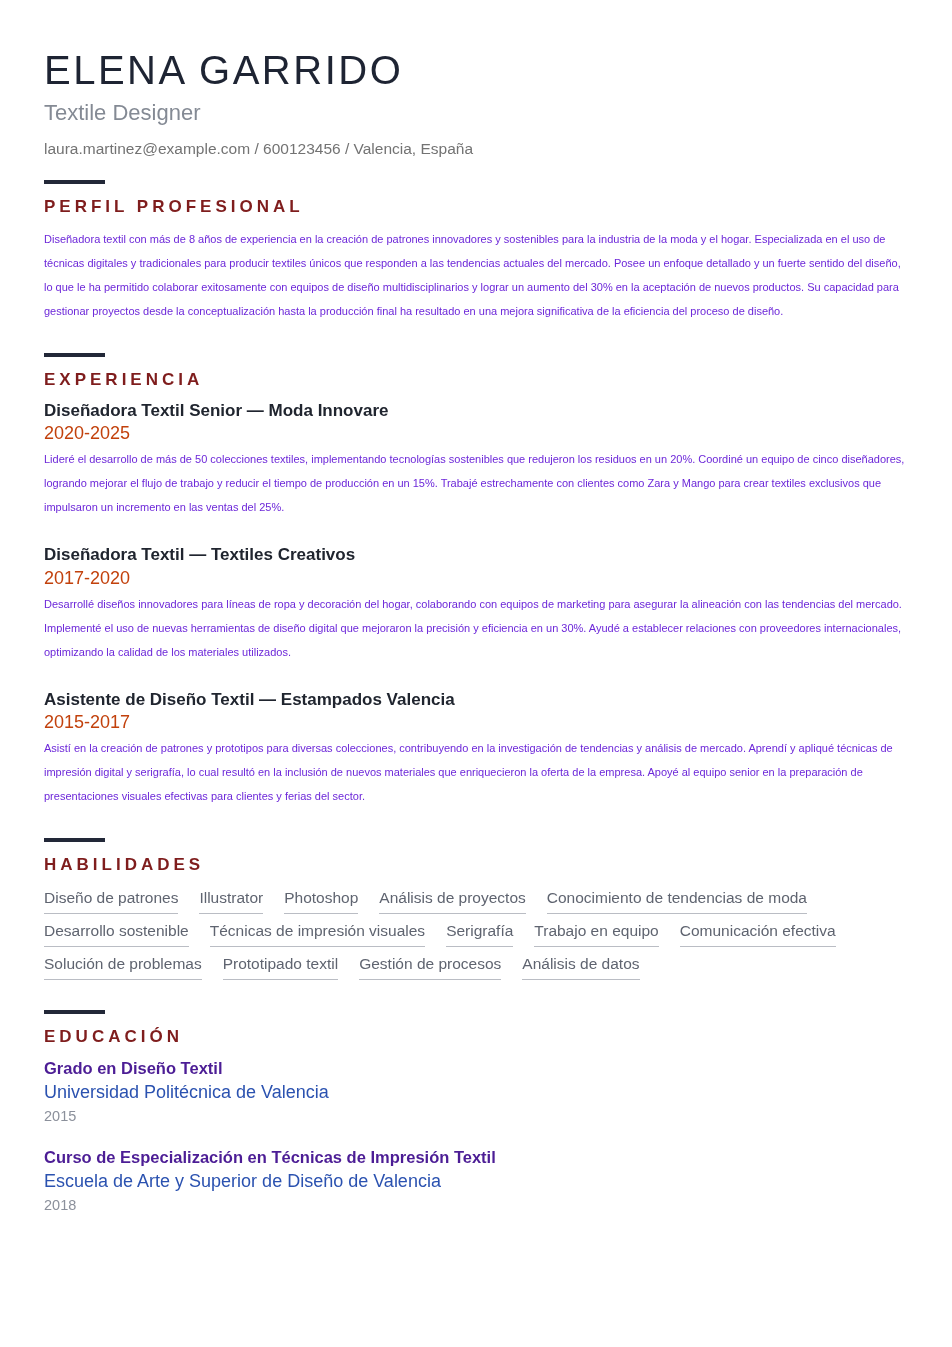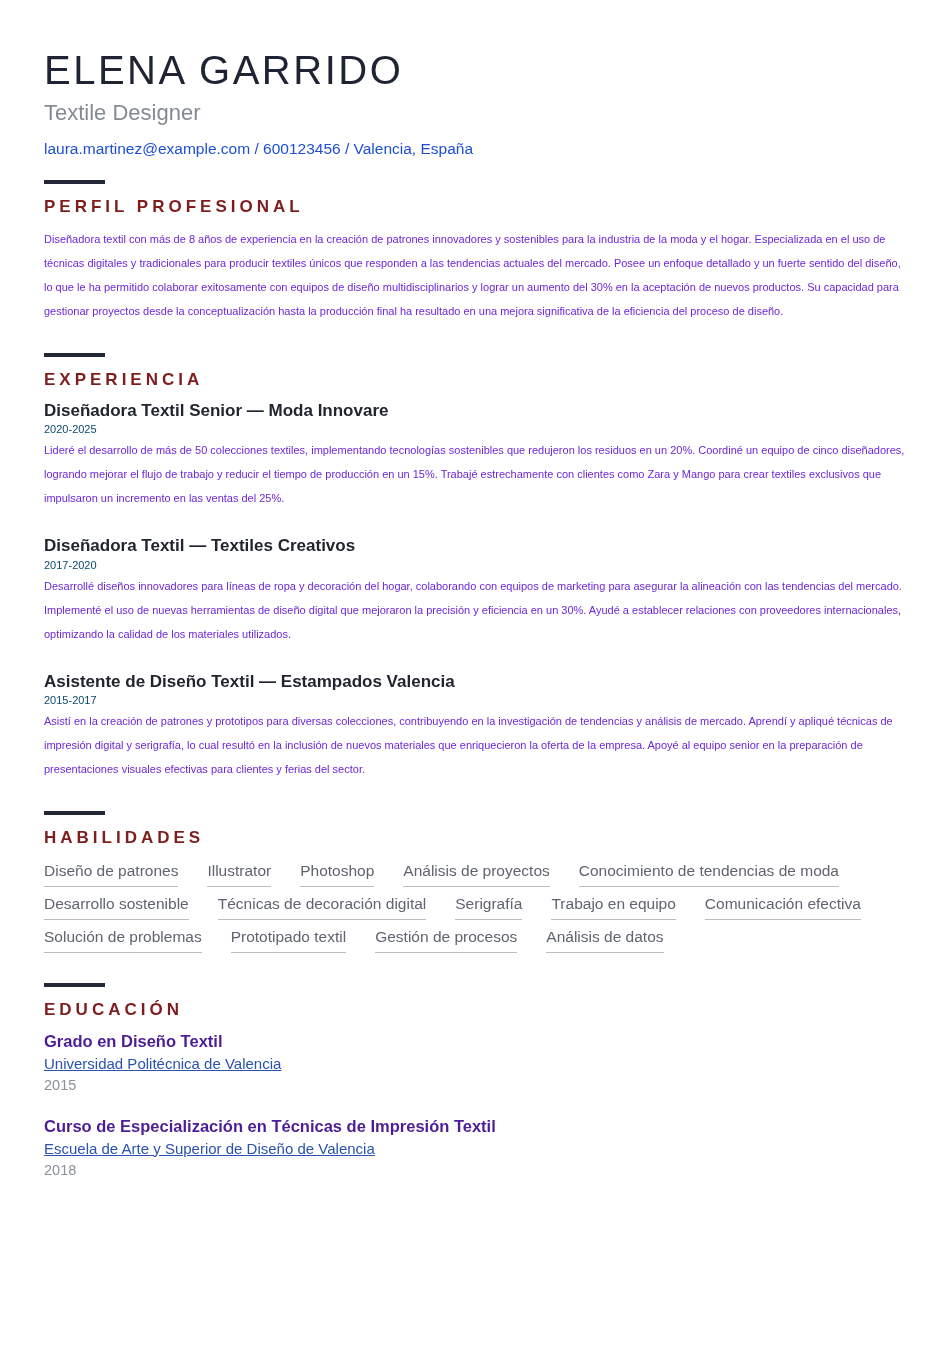--- a/index.html
+++ b/index.html
@@ -13,55 +13,55 @@
     background:#ffffff;
     padding:48px 44px 40px 44px;
     overflow:hidden;
   }
   
   .name {
     font-size:40px; font-weight:400; letter-spacing:2.5px;
     color:#1e2433; line-height:1.05;
   }
   .subtitle { font-size:22px; color:#848a94; margin-top:9px; }
-  .contact  { font-size:15.5px; color:#1d4ed8; margin-top:14px; }
+  .contact  { font-size:15.5px; color:#737373; margin-top:14px; }
 
   
   .section { margin-top:30px; }
   .section--profile { margin-top:22px; }
   .rule { width:61px; height:4px; background:#222838; }
   .section-title {
     margin-top:13px; font-size:17px; font-weight:bold;
     letter-spacing:4px; color:#7f1d1d;
   }
   .section-body { margin-top:10px; }
 
   .body-text { font-size:11px; line-height:24px; color:#6d28d9; }
 
   
   .job { margin-top:10px; }
   .job + .job { margin-top:25px; }
   .job-title { font-size:17px; font-weight:bold; color:#20252f; line-height:1.25; }
-  .job-period { font-size:11px; color:#0c4a6e; margin-top:2px; }
+  .job-period { font-size:18px; color:#c2410c; margin-top:2px; }
   .job .body-text { margin-top:3px; }
 
   
   .skills { margin-top:14px; }
-  .skills-row { display:flex; gap:29px; margin-bottom:8px; }
+  .skills-row { display:flex; gap:21px; margin-bottom:8px; }
   .skill {
     font-size:15.5px; line-height:18px; color:#5f6470;
     padding-bottom:6px; border-bottom:1px solid #babdc4;
     white-space:nowrap;
   }
 
   
   .edu-entry { margin-top:12px; }
   .edu-entry + .edu-entry { margin-top:24px; }
   .edu-degree { font-size:16.5px; font-weight:bold; color:#4c1d95; }
-  .edu-school { font-size:15px; color:#2b52b0; margin-top:4px; cursor:pointer;text-decoration:underline; }
+  .edu-school { font-size:18px; color:#2b52b0; margin-top:4px; cursor:pointer; }
   .edu-year { font-size:14.5px; color:#8b909b; margin-top:5px; }
 </style>
 </head>
 <body>
 
 <div class="page">
 
   <div>
     <div class="name">ELENA GARRIDO</div>
     <div class="subtitle">Textile Designer</div>
@@ -108,21 +108,21 @@
     <div class="skills">
       <div class="skills-row">
         <span class="skill">Diseño de patrones</span>
         <span class="skill">Illustrator</span>
         <span class="skill">Photoshop</span>
         <span class="skill">Análisis de proyectos</span>
         <span class="skill">Conocimiento de tendencias de moda</span>
       </div>
       <div class="skills-row">
         <span class="skill">Desarrollo sostenible</span>
-        <span class="skill">Técnicas de decoración digital</span>
+        <span class="skill">Técnicas de impresión visuales</span>
         <span class="skill">Serigrafía</span>
         <span class="skill">Trabajo en equipo</span>
         <span class="skill">Comunicación efectiva</span>
       </div>
       <div class="skills-row">
         <span class="skill">Solución de problemas</span>
         <span class="skill">Prototipado textil</span>
         <span class="skill">Gestión de procesos</span>
         <span class="skill">Análisis de datos</span>
       </div>

